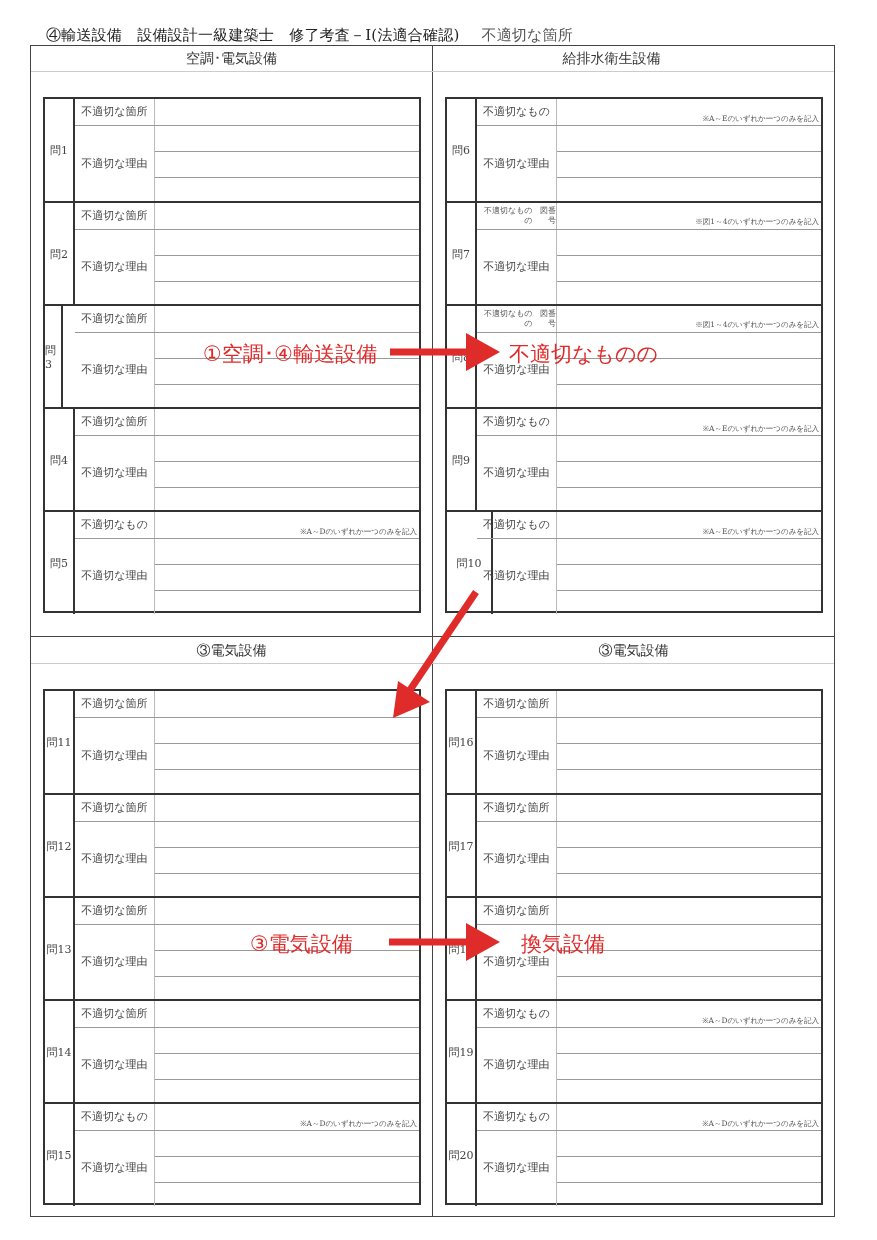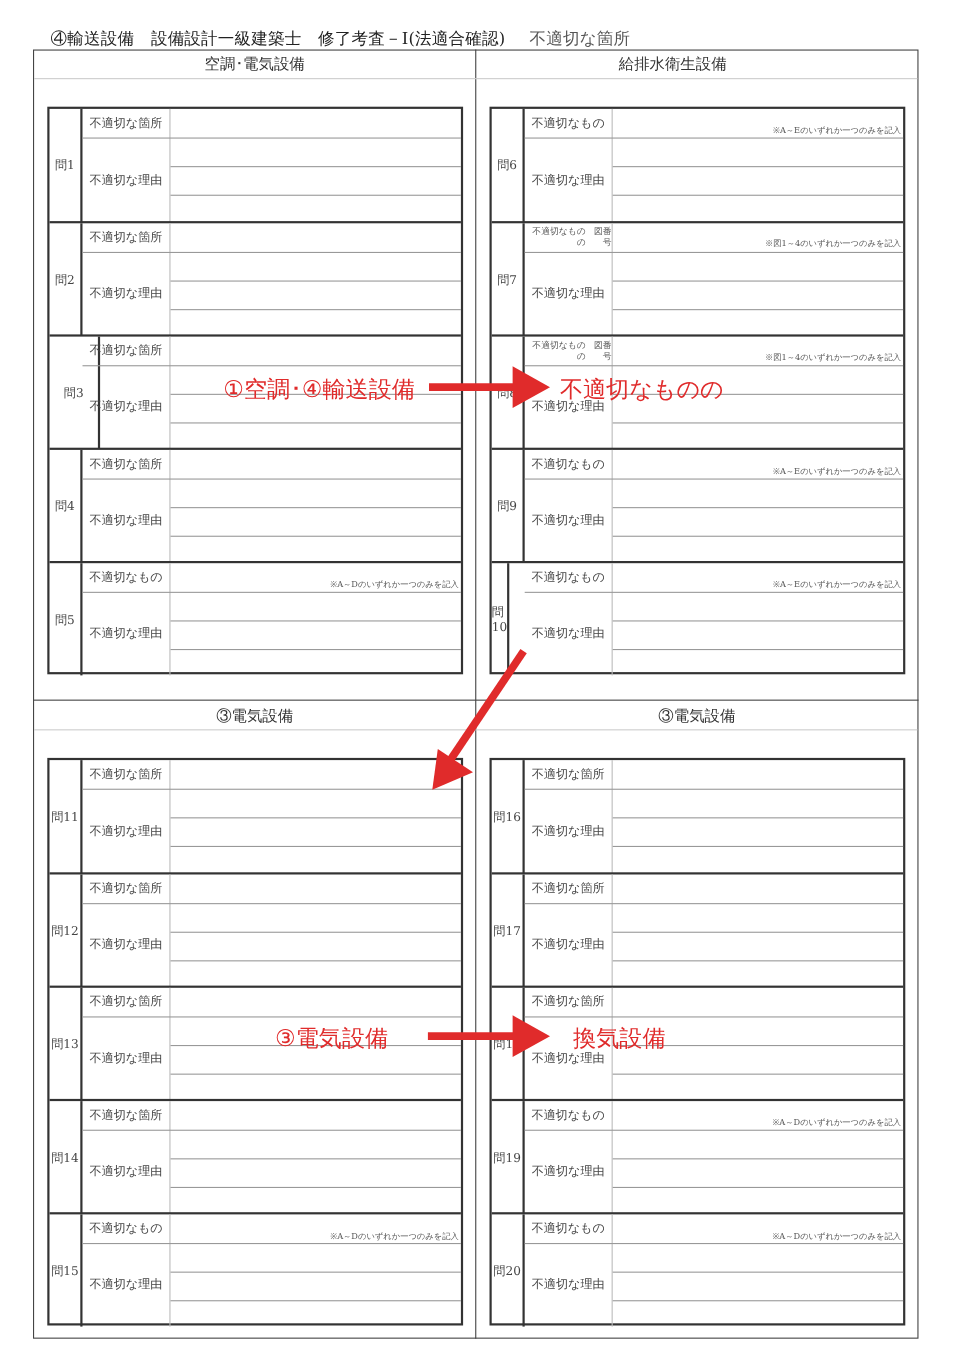--- a/index.html
+++ b/index.html
@@ -64,21 +64,21 @@
       <div class="lbl" style="left: 30px; width: 79px; top: 26px; bottom: 0px;">不適切な理由</div>
       <div class="rowline" style="top: 26px; left: 30px; right: 0px;"></div>
       <div class="rowline" style="top: 52px; left: 110px; right: 0px;"></div>
       <div class="rowline" style="top: 78px; left: 110px; right: 0px;"></div>
       <div style="position: absolute; left: 111px; right: 0px; top: 0px; height: 26px;"></div>
       <div style="position: absolute; left: 111px; right: 0px; top: 26px; height: 26px;"></div>
       <div style="position: absolute; left: 111px; right: 0px; top: 52px; height: 26px;"></div>
       <div style="position: absolute; left: 111px; right: 0px; top: 78px; height: 24px;"></div>
     </div>
     <div class="qblock" style="top: 205px; height: 104px;">
-      <div class="qnum" style="width: 46px;">問3</div>
+      <div class="qnum" style="width: 18px;">問3</div>
       <div class="colline" style="left: 109px;"></div>
       <div class="lbl" style="left: 30px; width: 79px; top: 0px; height: 26px;">不適切な箇所</div>
       <div class="lbl" style="left: 30px; width: 79px; top: 26px; bottom: 0px;">不適切な理由</div>
       <div class="rowline" style="top: 26px; left: 30px; right: 0px;"></div>
       <div class="rowline" style="top: 52px; left: 110px; right: 0px;"></div>
       <div class="rowline" style="top: 78px; left: 110px; right: 0px;"></div>
       <div style="position: absolute; left: 111px; right: 0px; top: 0px; height: 26px;"></div>
       <div style="position: absolute; left: 111px; right: 0px; top: 26px; height: 26px;"></div>
       <div style="position: absolute; left: 111px; right: 0px; top: 52px; height: 26px;"></div>
       <div style="position: absolute; left: 111px; right: 0px; top: 78px; height: 24px;"></div>
@@ -170,21 +170,21 @@
       <div class="rowline" style="top: 26px; left: 30px; right: 0px;"></div>
       <div class="rowline" style="top: 52px; left: 110px; right: 0px;"></div>
       <div class="rowline" style="top: 78px; left: 110px; right: 0px;"></div>
       <div style="position: absolute; left: 111px; right: 0px; top: 0px; height: 26px;"></div>
       <div style="position: absolute; left: 111px; right: 0px; top: 26px; height: 26px;"></div>
       <div style="position: absolute; left: 111px; right: 0px; top: 52px; height: 26px;"></div>
       <div style="position: absolute; left: 111px; right: 0px; top: 78px; height: 24px;"></div>
       <div class="note" style="top: 14px;">※A～Eのいずれか一つのみを記入</div>
     </div>
     <div class="qblock" style="top: 411px; height: 104px;">
-      <div class="qnum" style="width: 16px;">問10</div>
+      <div class="qnum" style="width: 46px;">問10</div>
       <div class="colline" style="left: 109px;"></div>
       <div class="lbl" style="left: 30px; width: 79px; top: 0px; height: 26px;">不適切なもの</div>
       <div class="lbl" style="left: 30px; width: 79px; top: 26px; bottom: 0px;">不適切な理由</div>
       <div class="rowline" style="top: 26px; left: 30px; right: 0px;"></div>
       <div class="rowline" style="top: 52px; left: 110px; right: 0px;"></div>
       <div class="rowline" style="top: 78px; left: 110px; right: 0px;"></div>
       <div style="position: absolute; left: 111px; right: 0px; top: 0px; height: 26px;"></div>
       <div style="position: absolute; left: 111px; right: 0px; top: 26px; height: 26px;"></div>
       <div style="position: absolute; left: 111px; right: 0px; top: 52px; height: 26px;"></div>
       <div style="position: absolute; left: 111px; right: 0px; top: 78px; height: 24px;"></div>

